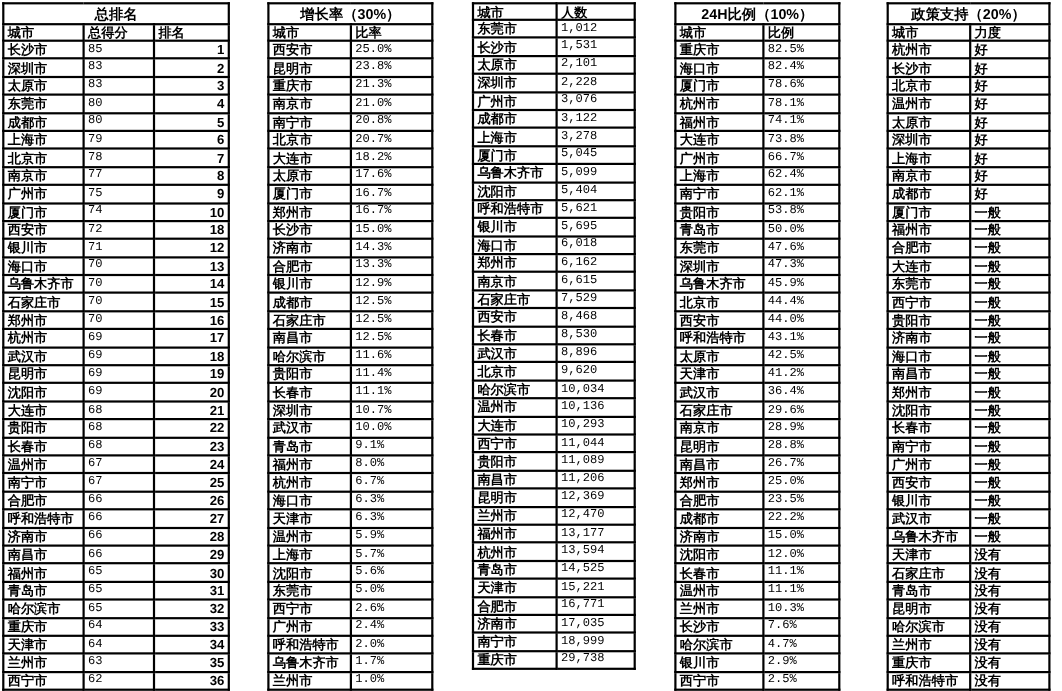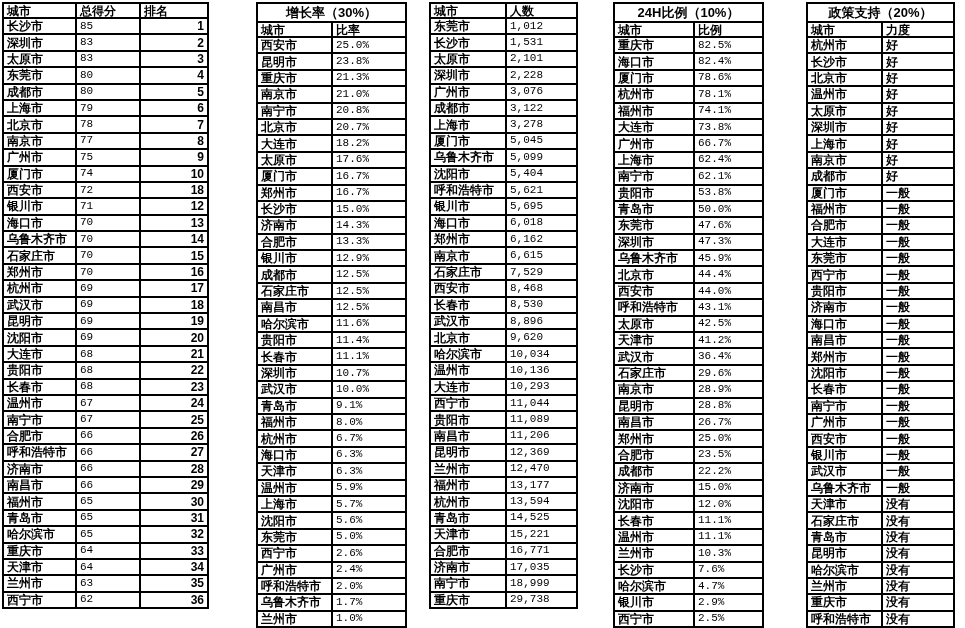--- a/index.html
+++ b/index.html
@@ -22,20 +22,23 @@
 
 <div>
 
   <table class="grp" style="left:2px;width:205px" data-table="0">
     <colgroup>
         <col style="width:73px">
         <col style="width:64px">
         <col style="width:68px">
       </colgroup>
     <thead>
+      <tr class="title-row">
+        <th class="title" colspan="3">总排名</th>
+      </tr>
       <tr class="head-row">
           <th>城市</th>
           <th>总得分</th>
           <th>排名</th>
         </tr>
     </thead>
     <tbody>
         <tr>
           <td class="cjk">长沙市</td>
           <td class="num">85</td>
@@ -212,21 +215,21 @@
           <td class="num">35</td>
         </tr>
         <tr>
           <td class="cjk">西宁市</td>
           <td class="num">62</td>
           <td class="num">36</td>
         </tr>
       </tbody>
   </table>
 
-  <table class="grp" style="left:256px;width:149px" data-table="1">
+  <table class="grp" style="left:243px;width:149px" data-table="1">
     <colgroup>
         <col style="width:75px">
         <col style="width:74px">
       </colgroup>
     <thead>
       <tr class="title-row">
         <th class="title" colspan="2">增长率（30%）</th>
       </tr>
       <tr class="head-row">
           <th>城市</th>

